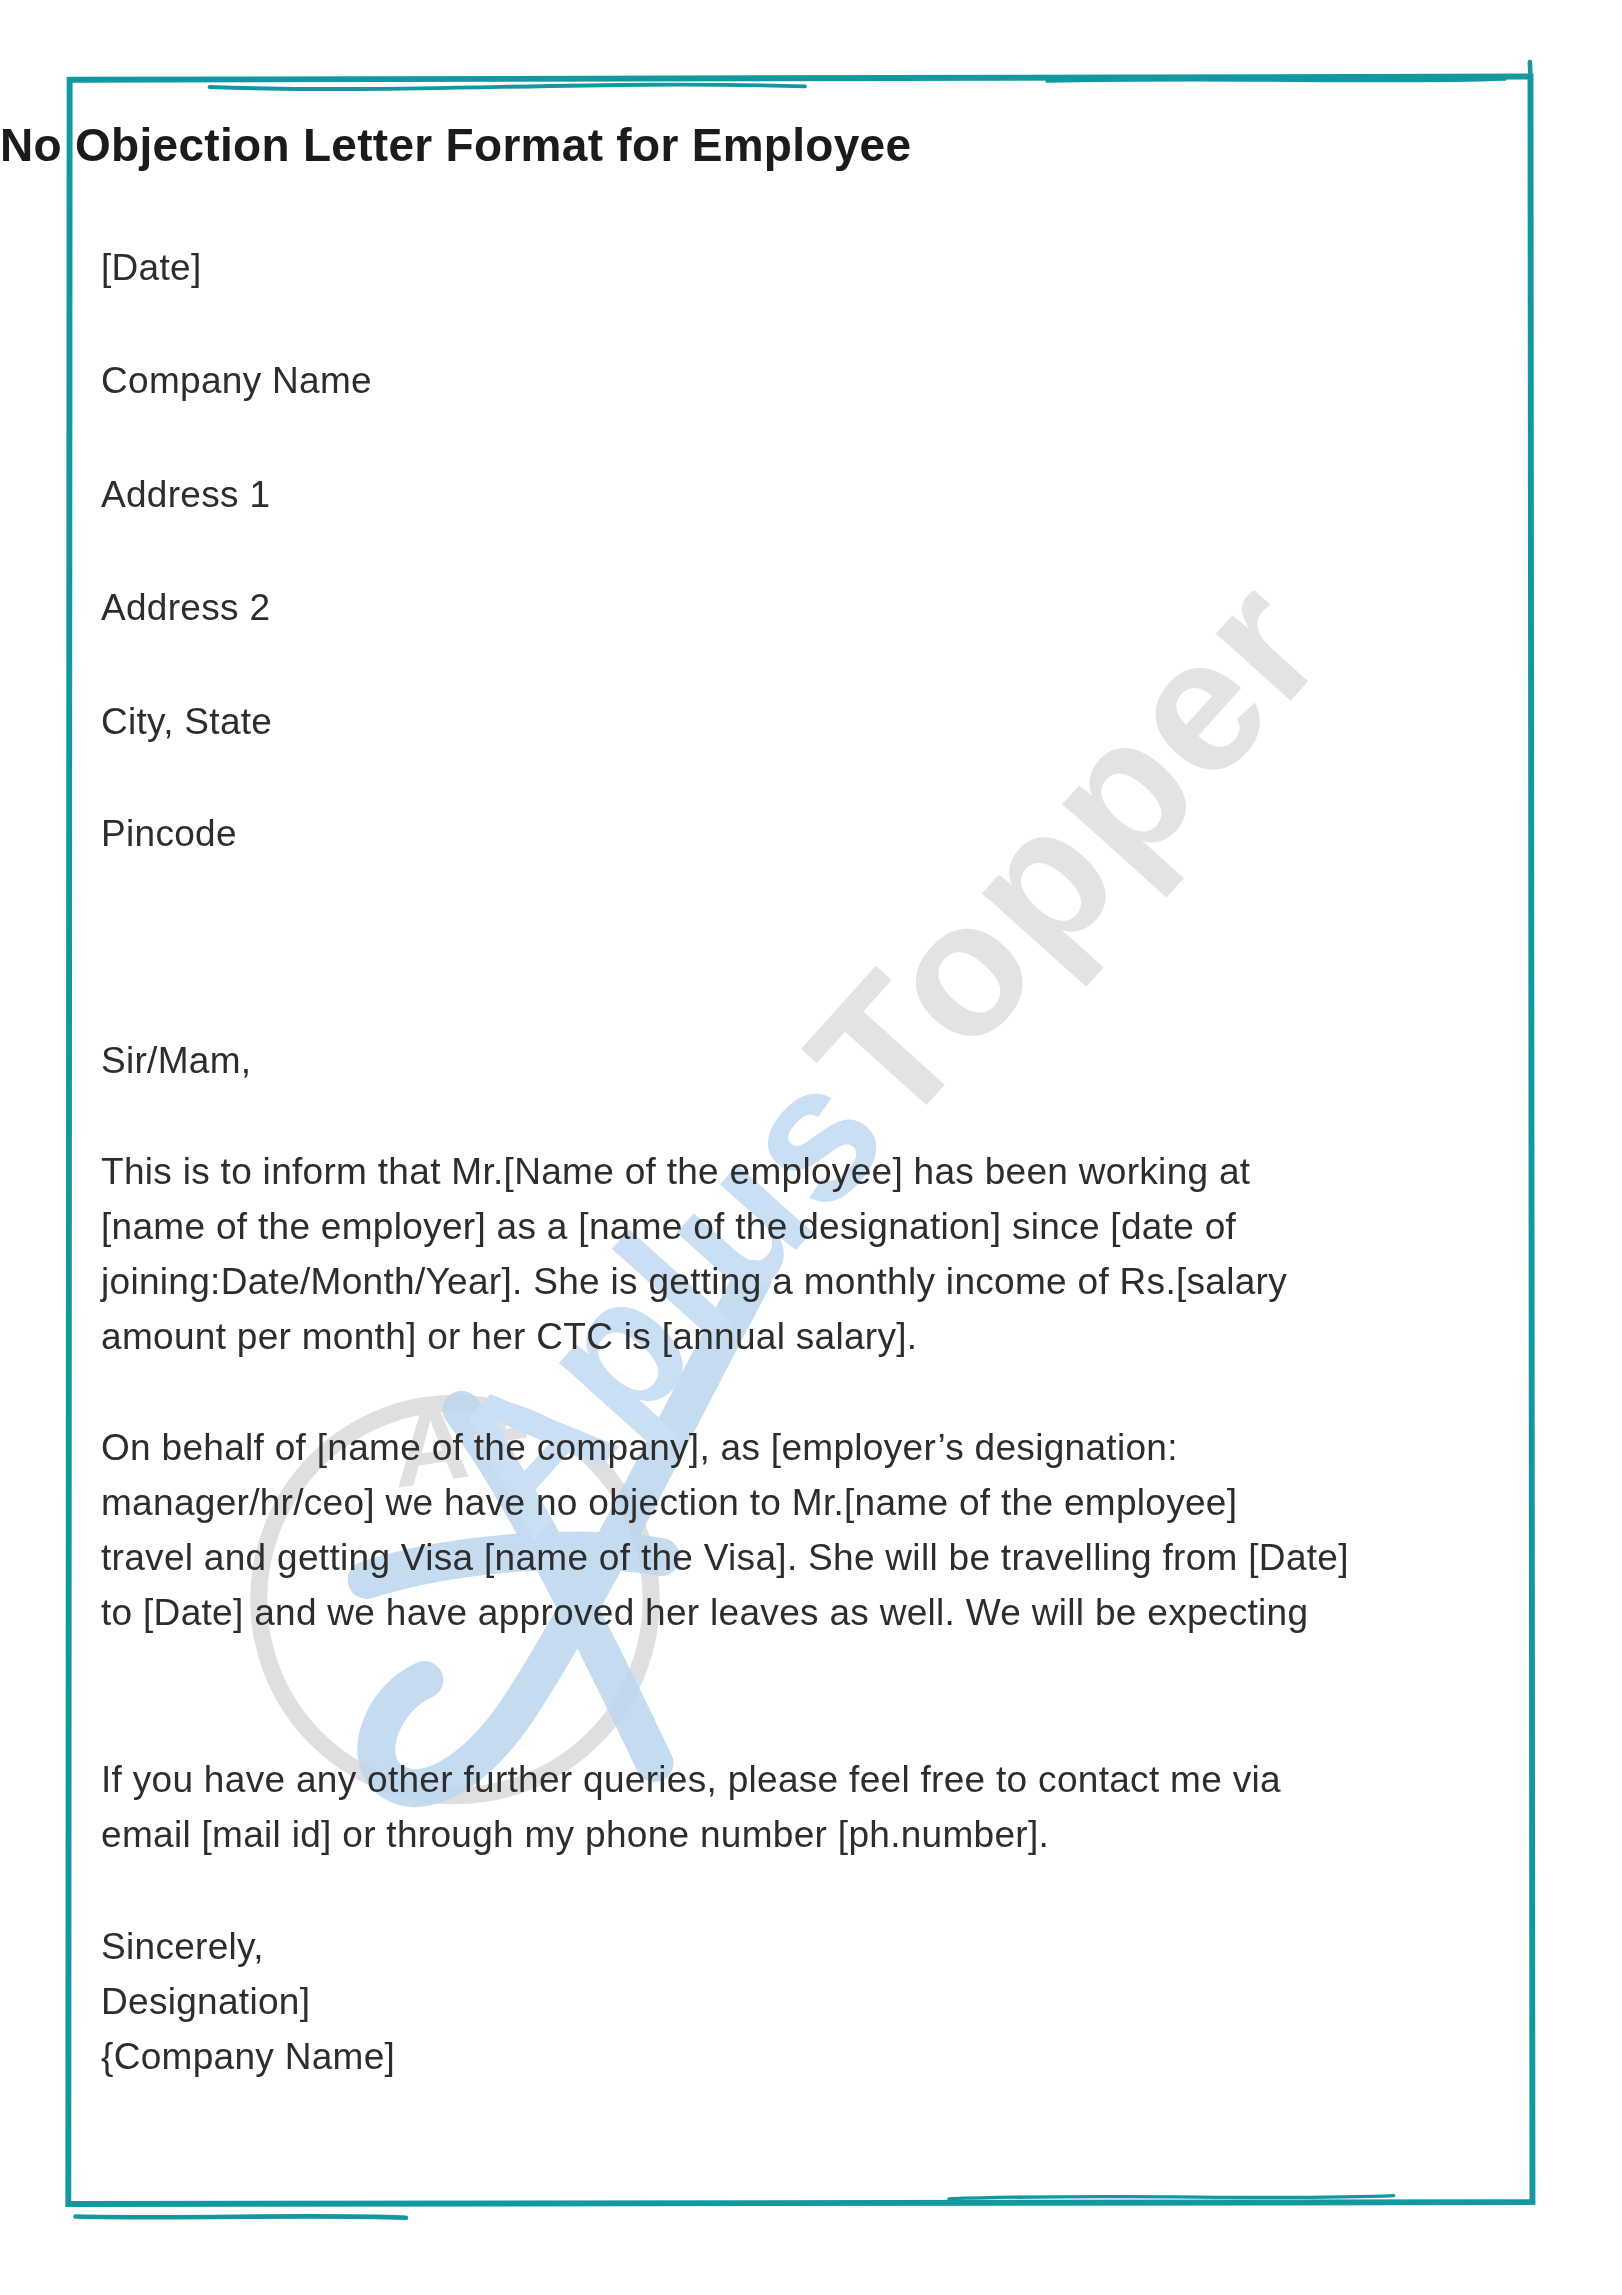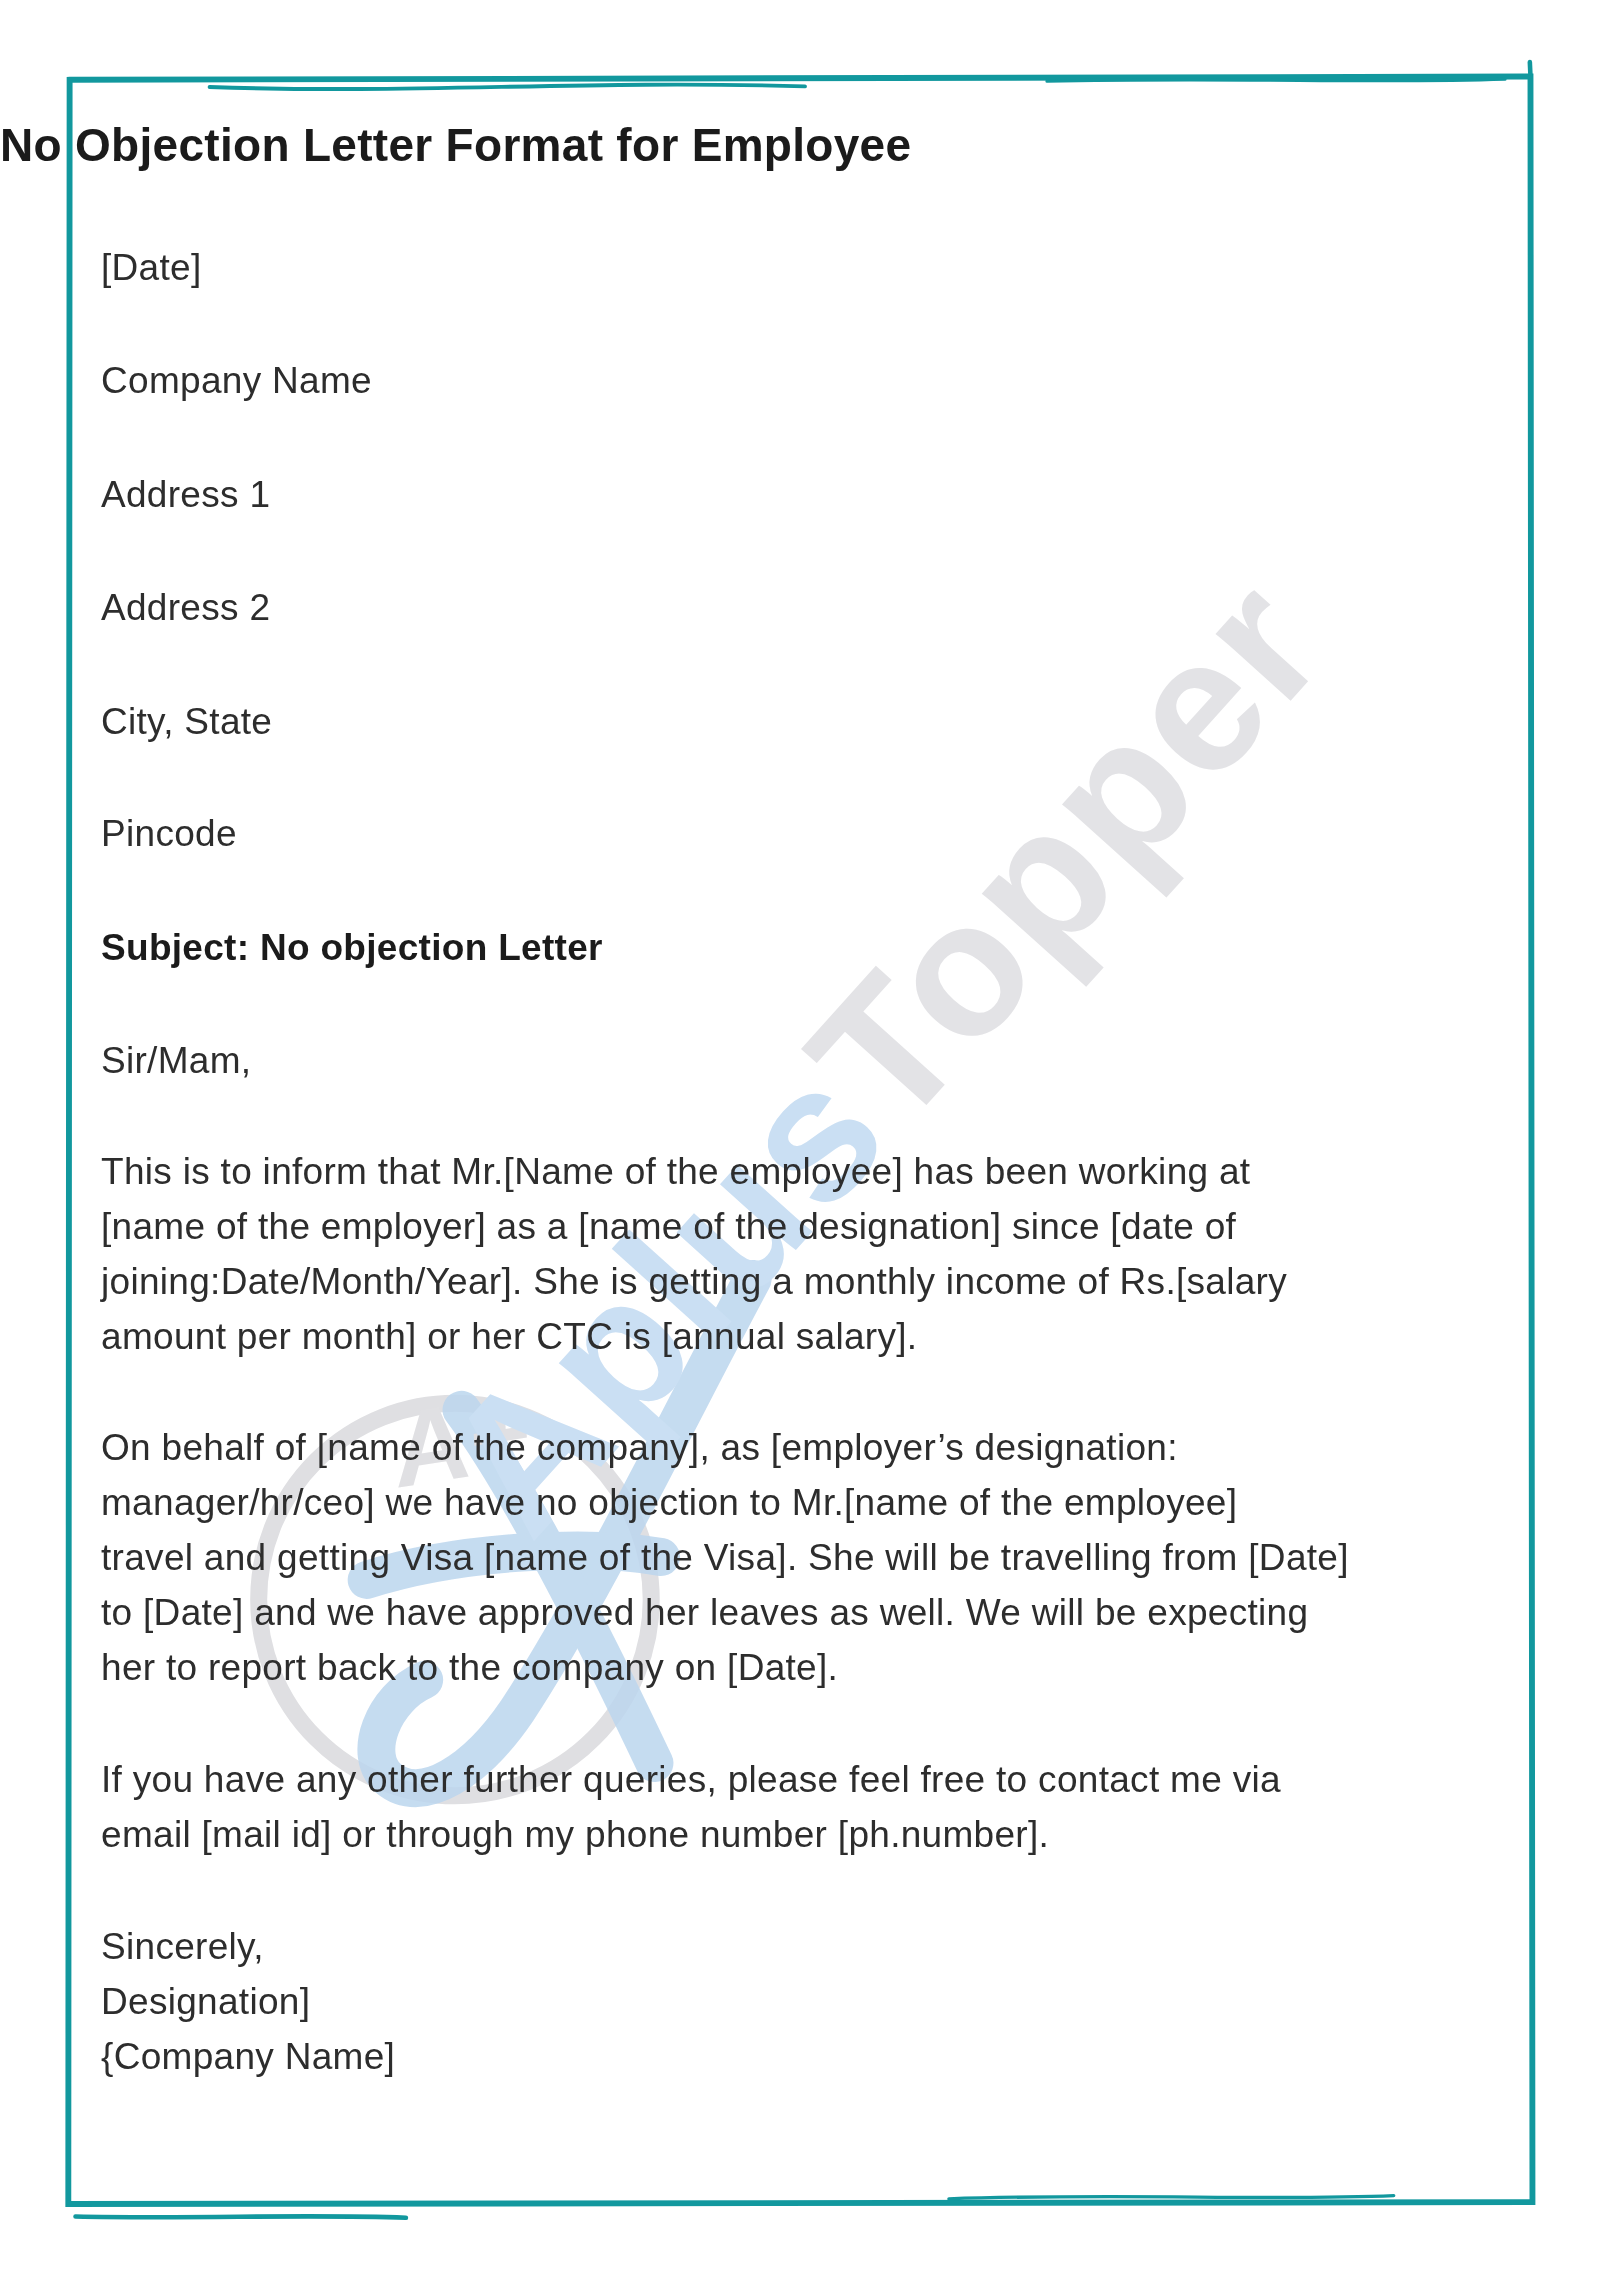--- a/index.html
+++ b/index.html
@@ -95,37 +95,35 @@
   <div class="title">No Objection Letter Format for Employee</div>
 
   <div class="tblock" style="top:240px">[Date]</div>
 
   <div class="tblock" style="top:353px">Company Name</div>
   <div class="tblock" style="top:467px">Address 1</div>
   <div class="tblock" style="top:580px">Address 2</div>
   <div class="tblock" style="top:694px">City, State</div>
   <div class="tblock" style="top:806px">Pincode</div>
 
-  <div class="tblock bold" style="top:920px">Subject: No objection Letter</div>
 
   <div class="tblock" style="top:1033px">Sir/Mam,</div>
 
   <div class="tblock" style="top:1144px">
     <div>This is to inform that Mr.[Name of the employee] has been working at</div>
     <div>[name of the employer] as a [name of the designation] since [date of</div>
     <div>joining:Date/Month/Year]. She is getting a monthly income of Rs.[salary</div>
     <div>amount per month] or her CTC is [annual salary].</div>
   </div>
 
   <div class="tblock" style="top:1420px">
     <div>On behalf of [name of the company], as [employer’s designation:</div>
     <div>manager/hr/ceo] we have no objection to Mr.[name of the employee]</div>
     <div>travel and getting Visa [name of the Visa]. She will be travelling from [Date]</div>
     <div>to [Date] and we have approved her leaves as well. We will be expecting</div>
-    <div>her to report back to the company on [Date].</div>
   </div>
 
   <div class="tblock" style="top:1752px">
     <div>If you have any other further queries, please feel free to contact me via</div>
     <div>email [mail id] or through my phone number [ph.number].</div>
   </div>
 
   <div class="tblock" style="top:1919px">
     <div>Sincerely,</div>
     <div>Designation]</div>

